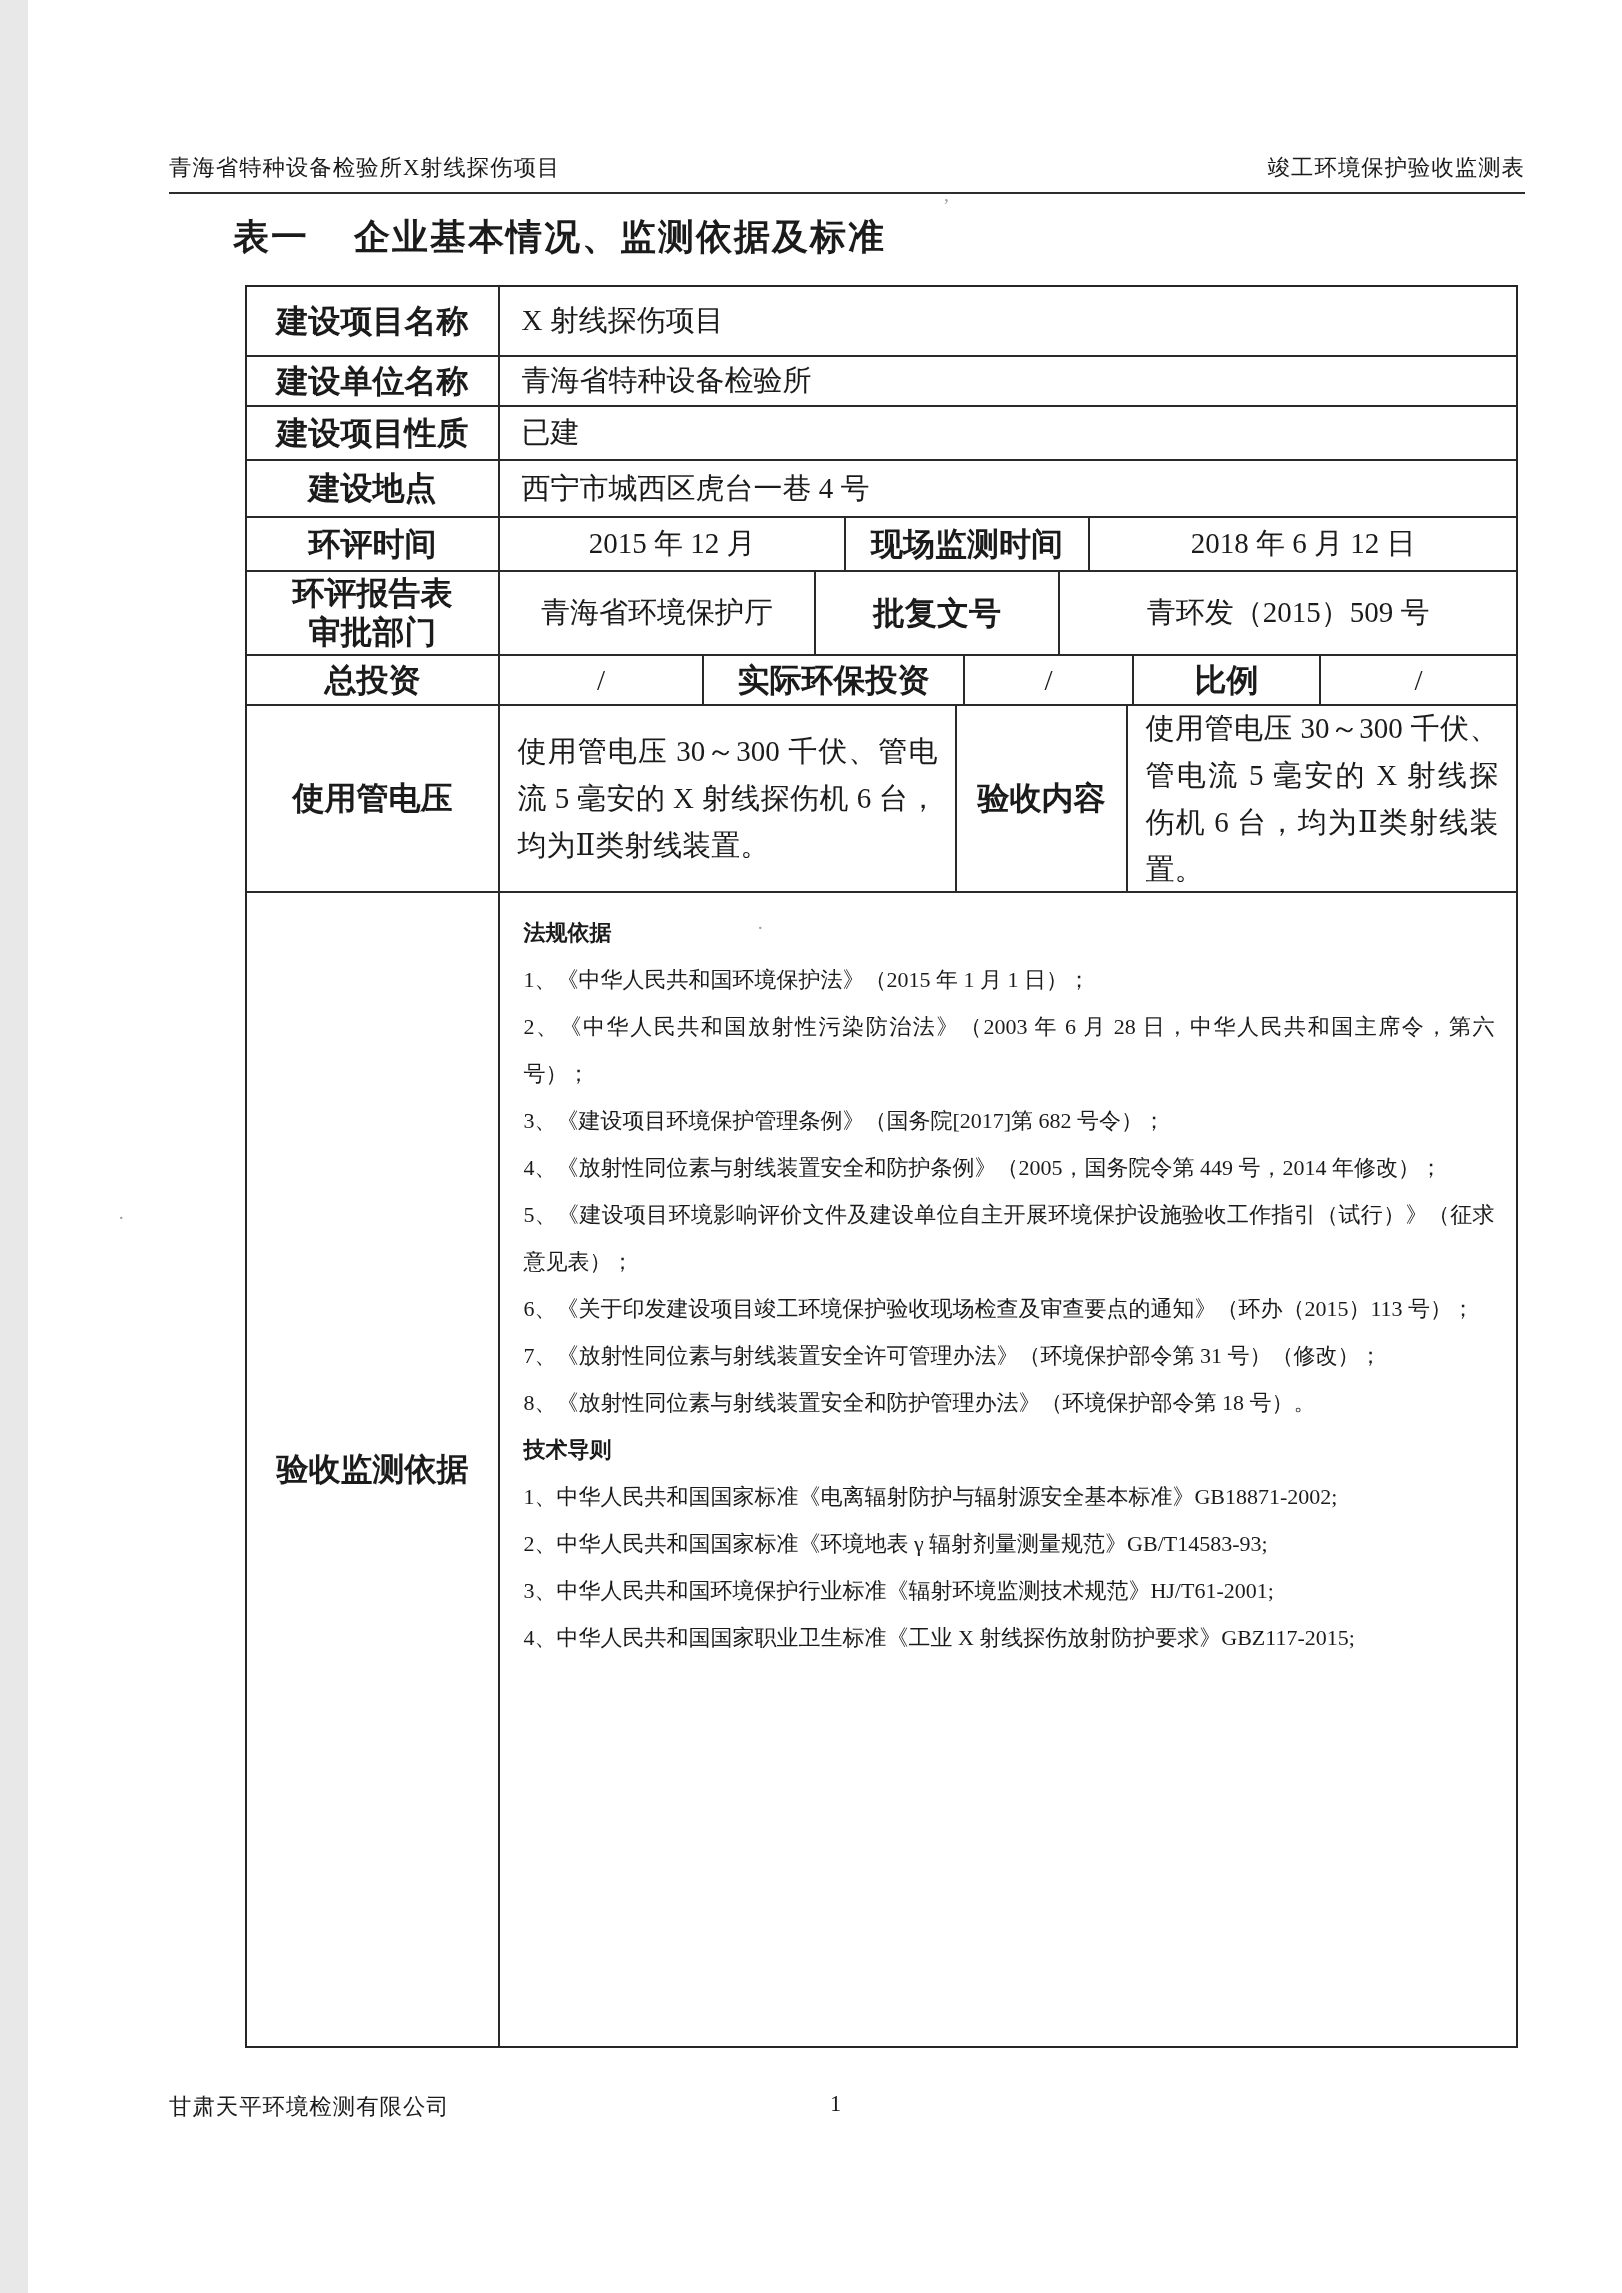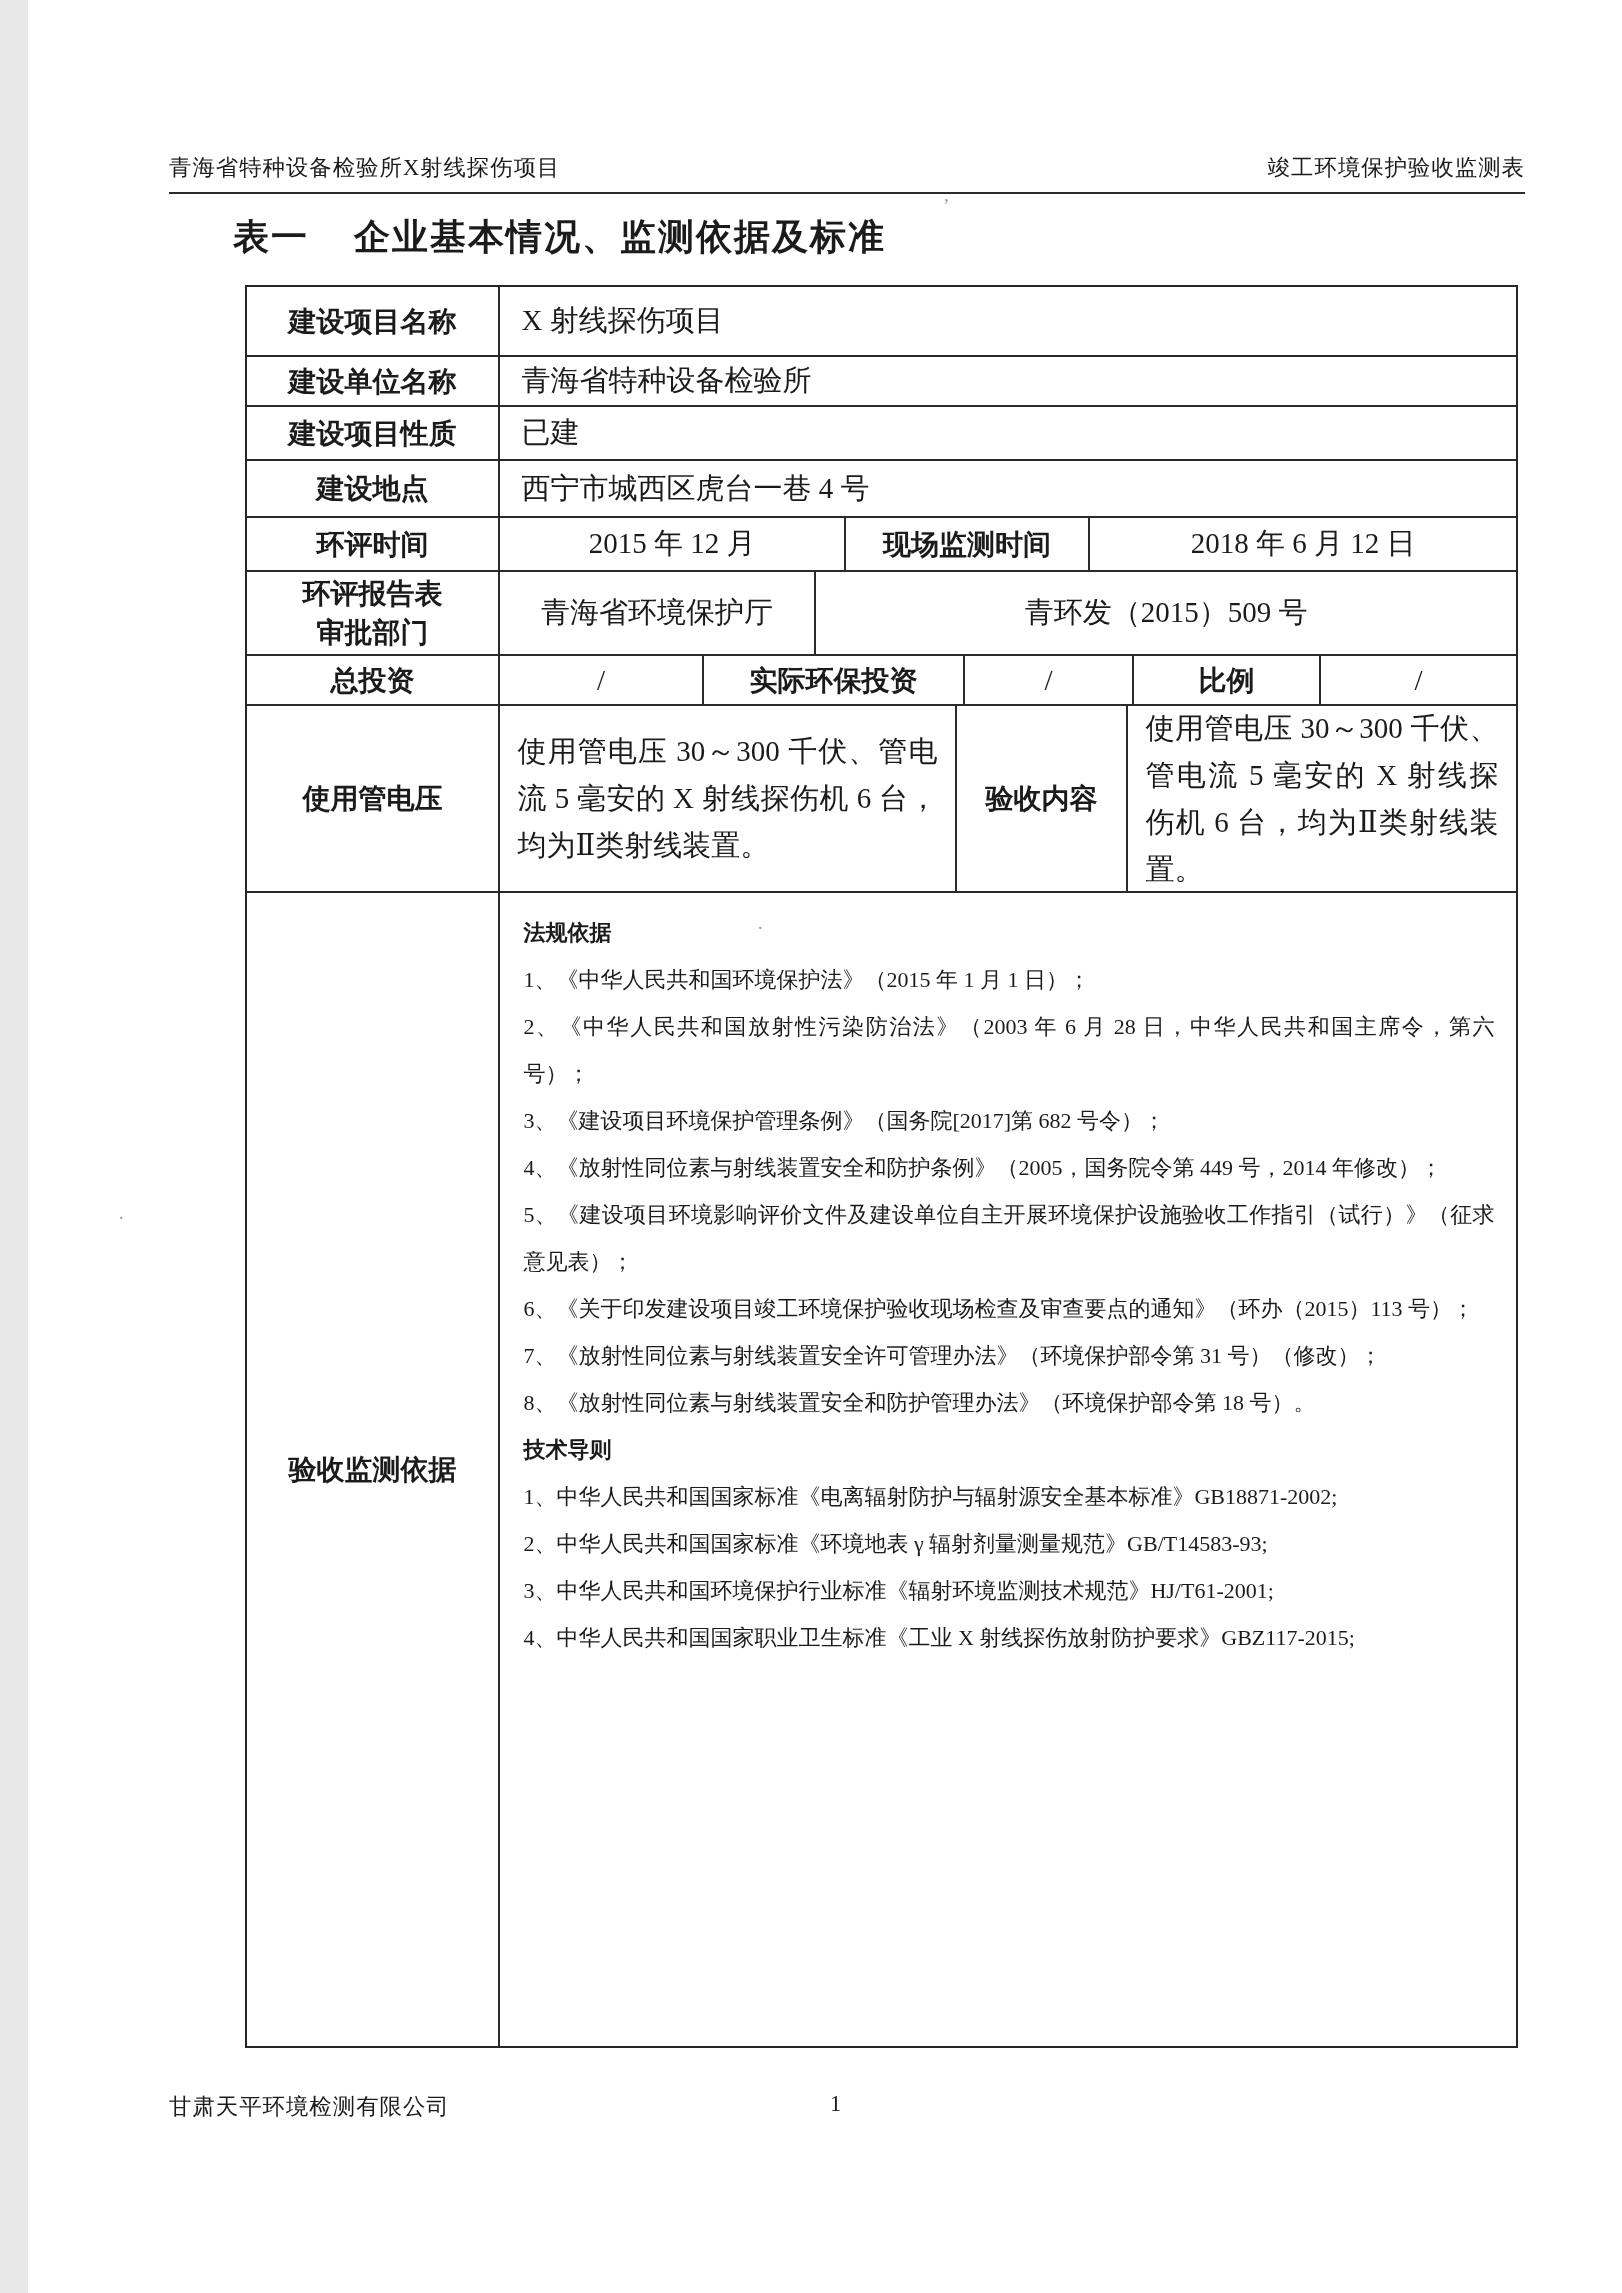--- a/index.html
+++ b/index.html
@@ -40,21 +40,21 @@
   .cell{
     box-sizing:border-box;
     border-right:2px solid #2a2a2a;
     display:flex;align-items:center;
     font-size:29px;
     overflow:hidden;
   }
   .cell:last-child{border-right:none;}
   .lbl{
     justify-content:center;text-align:center;
-    font-weight:bold;font-size:28px;
+    font-weight:bold;font-size:32px;
     flex-direction:column;line-height:39px;
   }
   .val{padding-left:21.5px;}
   .ctr{justify-content:center;padding-left:0;text-align:center;}
   .fill{flex:1;border-radius:14px;}
   .para{
     padding:5.9px 17.6px;line-height:47px;text-align:justify;
   }
   .para .inner{width:100%;}
   
@@ -118,20 +118,21 @@
       <div class="cell lbl" style="width:244px">现场监测时间</div>
       <div class="cell ctr fill">2018 年 6 月 12 日</div>
     </div>
 
     <div class="trow" style="height:84px">
       <div class="cell lbl" style="width:253px">
         <div>环评报告表</div>
         <div>审批部门</div>
       </div>
       <div class="cell ctr" style="width:316px">青海省环境保护厅</div>
+      <div class="cell lbl" style="width:244px">批复文号</div>
       <div class="cell ctr fill">青环发（2015）509 号</div>
     </div>
 
     <div class="trow" style="height:50px">
       <div class="cell lbl" style="width:253px">总投资</div>
       <div class="cell ctr" style="width:204px">/</div>
       <div class="cell lbl" style="width:261px">实际环保投资</div>
       <div class="cell ctr" style="width:169px">/</div>
       <div class="cell lbl" style="width:187px">比例</div>
       <div class="cell ctr fill">/</div>

